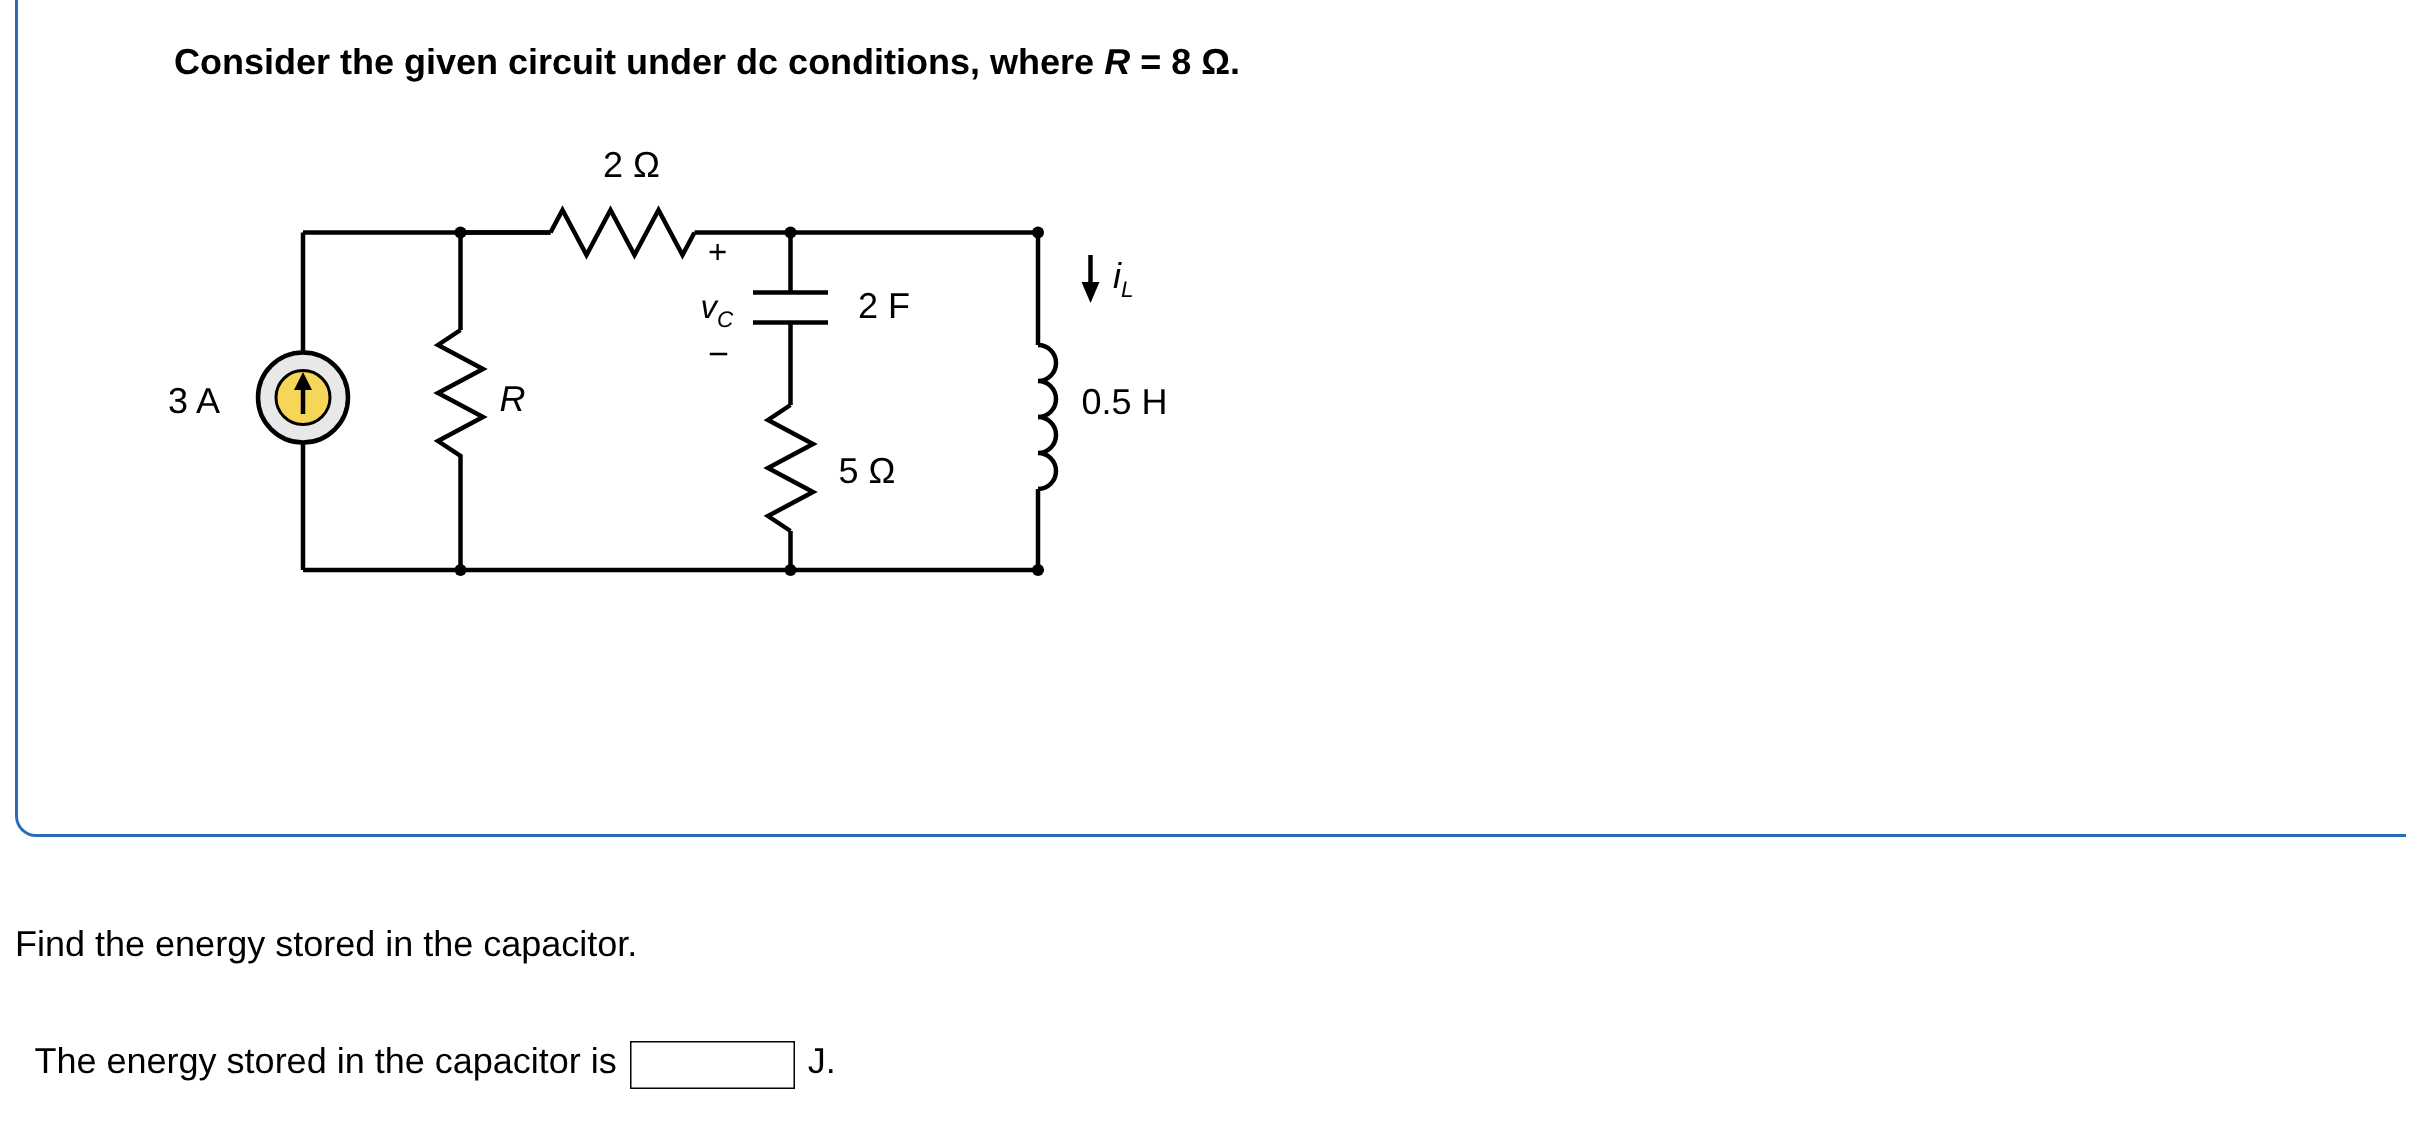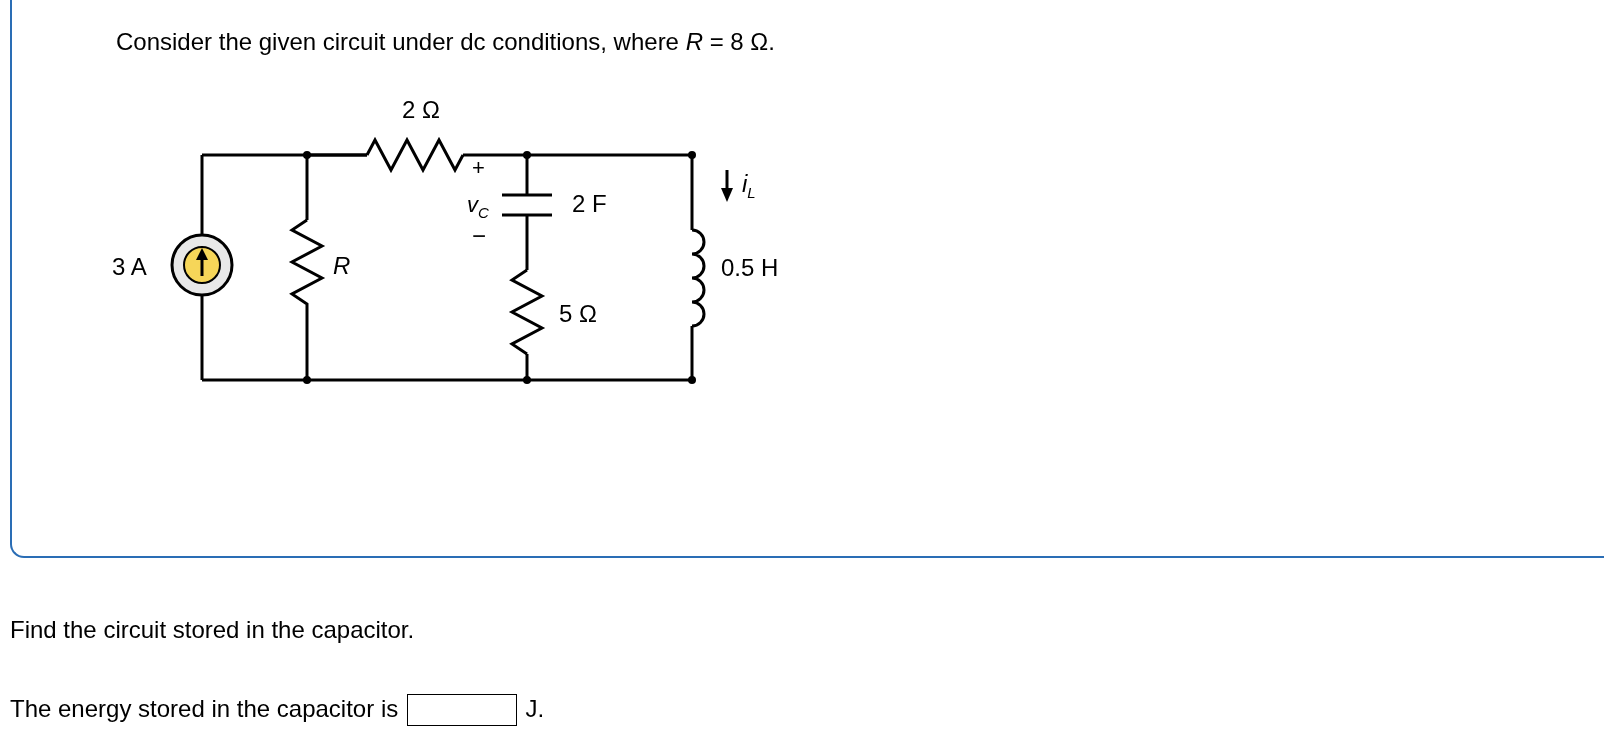--- a/index.html
+++ b/index.html
@@ -22,20 +22,21 @@
     border: 2px solid #2a6db5;
     border-top: none;
     border-right: none;
     border-radius: 0 0 0 14px;
   }
   .intro-text {
     position: absolute;
     left: 104px;
     top: 28px;
     font-size: 24px;
+    font-weight: bold;
   }
   .italic { font-style: italic; }
   .circuit-svg {
     position: absolute;
     left: 95px;
     top: 90px;
     width: 720px;
     height: 320px;
   }
   .note-text {
@@ -45,21 +46,21 @@
     font-size: 24px;
   }
   .find-text {
     position: absolute;
     left: 10px;
     top: 616px;
     font-size: 24px;
   }
   .answer-row {
     position: absolute;
-    left: 10px;
+    left: 23px;
     top: 694px;
     font-size: 24px;
   }
   .answer-input {
     width: 104px;
     height: 28px;
     font-size: 20px;
     border: 1px solid #000;
     vertical-align: baseline;
     margin: 0 2px;
@@ -137,17 +138,17 @@
     <text x="465" y="122" font-size="24" font-family="Arial">2 F</text>
     <text x="635" y="102" font-size="24" font-style="italic" font-family="Arial"><tspan>i</tspan><tspan dy="6" font-size="15">L</tspan></text>
     <text x="5" y="185" font-size="24" font-family="Arial">3 A</text>
     <text x="226" y="184" font-size="24" font-style="italic" font-family="Arial">R</text>
     <text x="614" y="186" font-size="24" font-family="Arial">0.5 H</text>
     <text x="452" y="232" font-size="24" font-family="Arial">5 Ω</text>
   </svg>
 
 </div>
 
-<div class="find-text">Find the circuit stored in the capacitor.</div>
+<div class="find-text">Find the energy stored in the capacitor.</div>
 
 <div class="answer-row">
   <span>The energy stored in the capacitor is </span><input type="text" class="answer-input" value="" style=""><span> J.</span>
 </div>
 
 </body></html>

